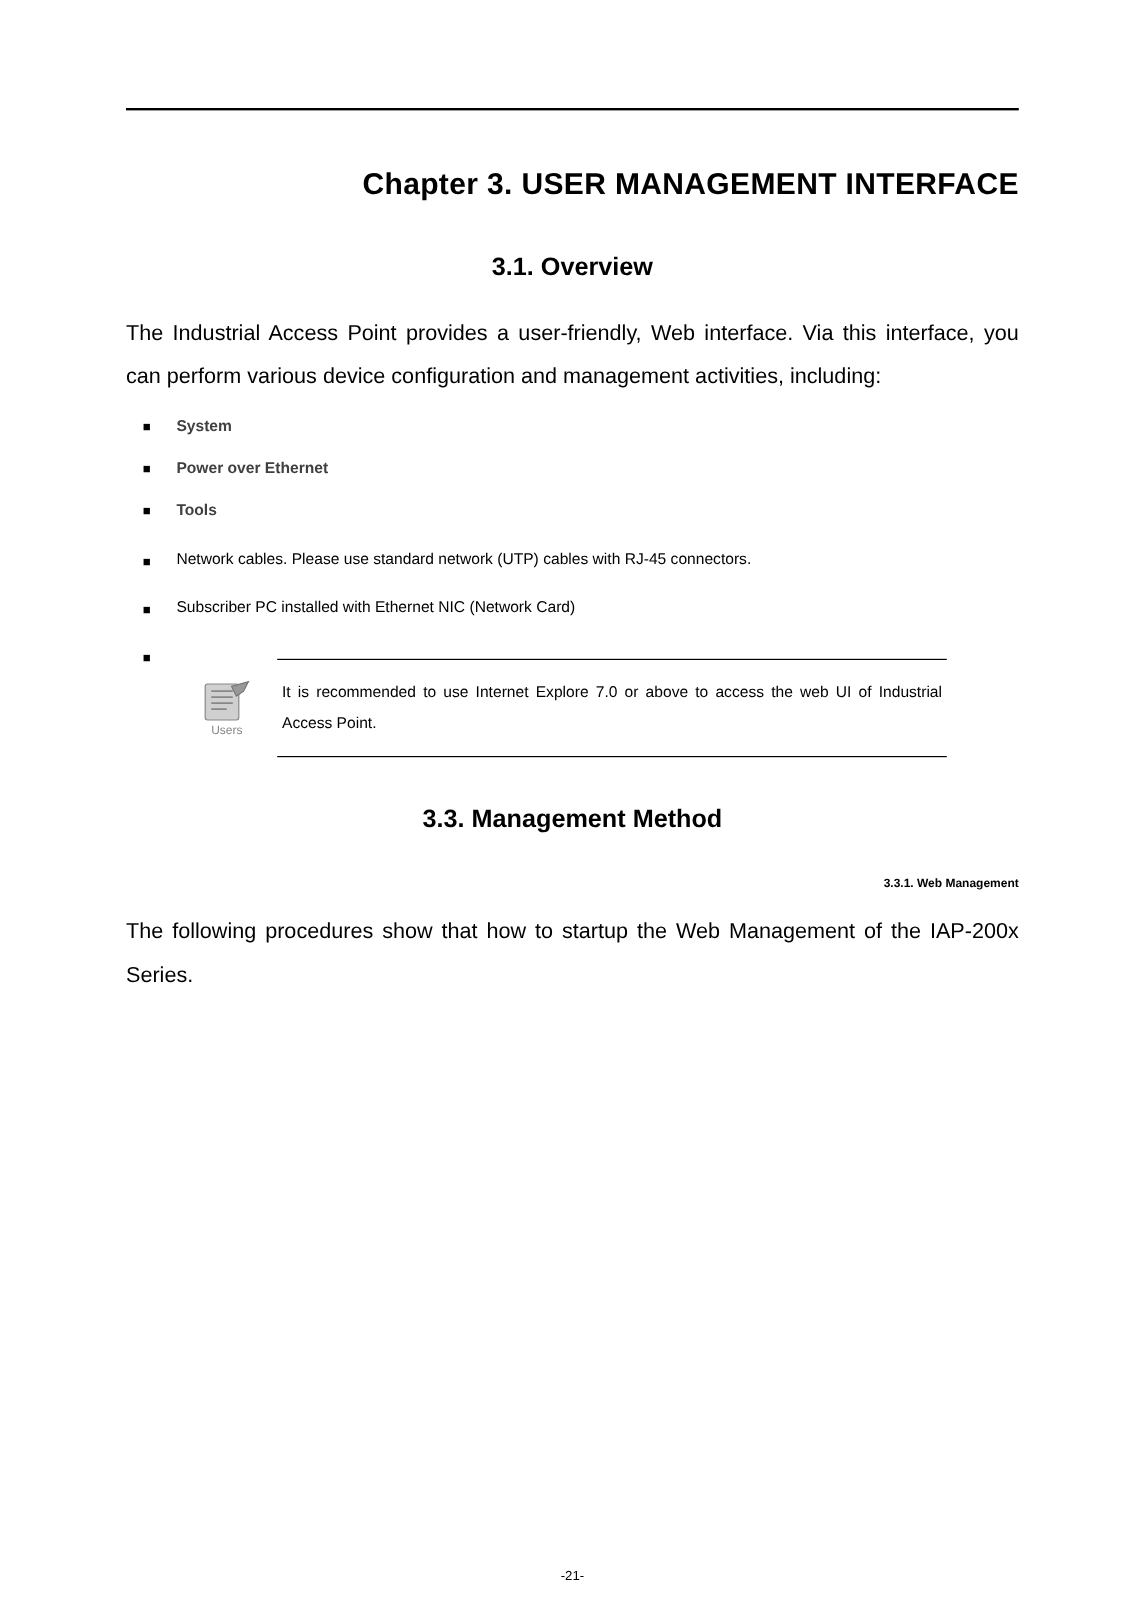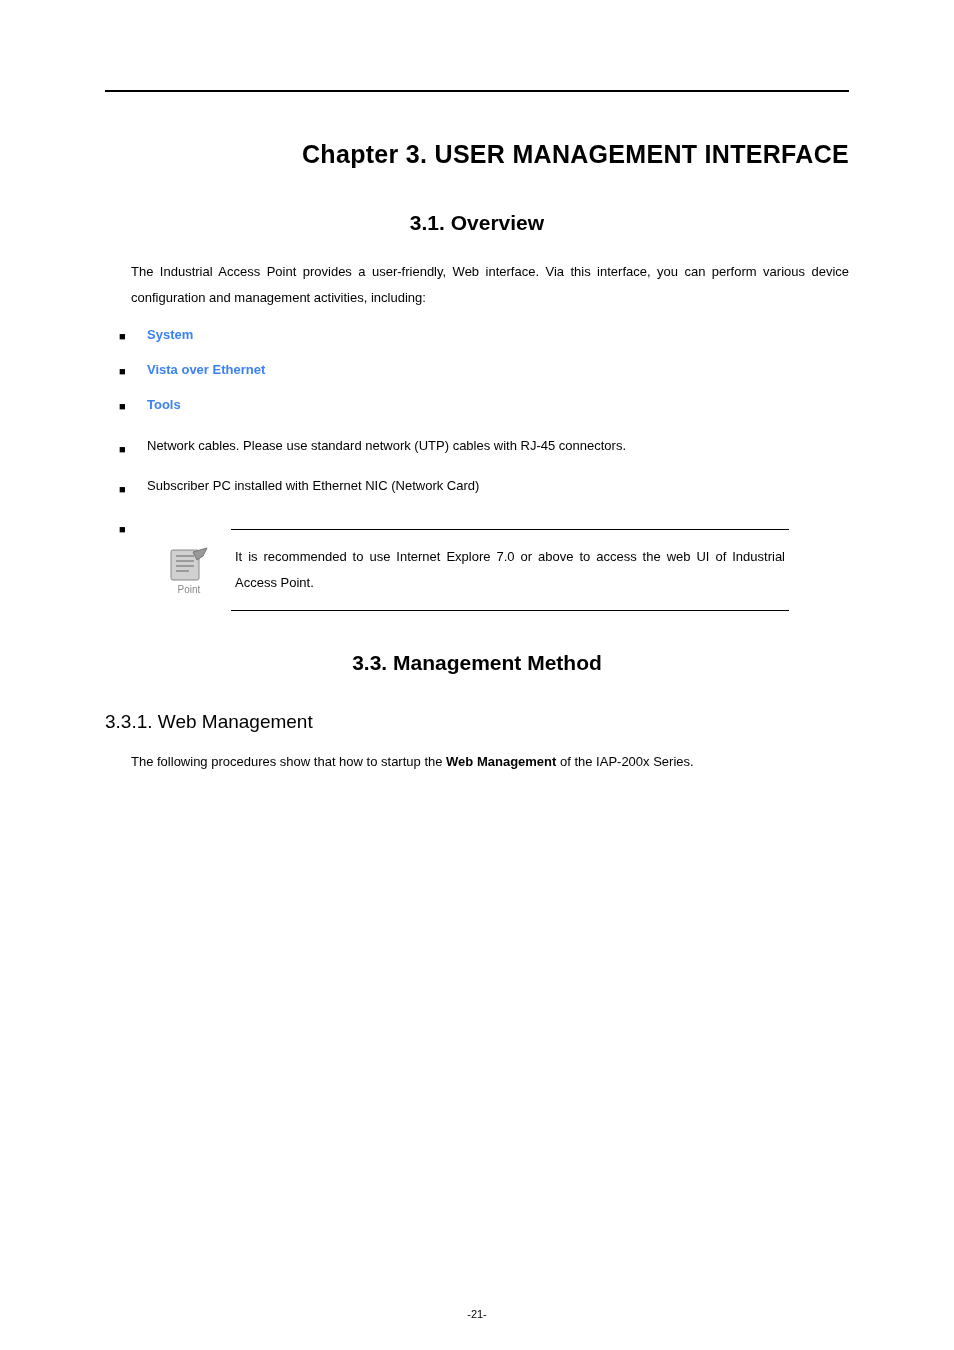--- a/index.html
+++ b/index.html
@@ -32,45 +32,44 @@
       font-size: 25px;
     }
     .section-heading {
       font-size: 21px;
       font-weight: bold;
       margin-bottom: 24px;
       margin-top: 6px;
       text-align: center;
     }
     .body-text {
-      font-size: 13px;
+      font-size: 18px;
       line-height: 2.0;
       text-align: justify;
       margin-bottom: 14px;
-      margin-left: 26px;
     }
     .link-list {
       list-style: none;
       padding-left: 42px;
       margin-bottom: 18px;
     }
     .link-list li {
       font-size: 13px;
       line-height: 1.6;
       margin-bottom: 14px;
       position: relative;
     }
     .link-list li .bullet {
       position: absolute;
       left: -28px;
       top: 3px;
       font-size: 11px;
     }
     .link-list li .link-text {
-      color: #3b82f6;
+      color: #404040;
       font-weight: bold;
     }
     .req-list {
       list-style: none;
       padding-left: 42px;
       margin-bottom: 30px;
     }
     .req-list li {
       font-size: 13px;
       line-height: 2.0;
@@ -114,27 +113,28 @@
     .note-content {
       border-top: 1.5px solid #000;
       border-bottom: 1.5px solid #000;
       padding: 14px 4px;
       font-size: 13px;
       line-height: 2.0;
       text-align: justify;
       flex: 1;
     }
     .subsection-heading {
-      font-size: 19px;
-      font-weight: normal;
+      font-size: 10px;
+      font-weight: bold;
       margin-top: 36px;
       margin-bottom: 16px;
+      text-align: right;
     }
     .bold-inline {
-      font-weight: bold;
+      font-weight: normal;
     }
     .page-number {
       position: absolute;
       bottom: 30px;
       left: 0;
       right: 0;
       text-align: center;
       font-size: 11px;
     }
   </style>
@@ -153,21 +153,21 @@
 
   <p class="body-text">The Industrial Access Point provides a user-friendly, Web interface. Via this interface, you can perform various device configuration and management activities, including:</p>
 
   <ul class="link-list">
     <li>
       <span class="bullet">■</span>
       <span class="link-text">System</span>
     </li>
     <li>
       <span class="bullet">■</span>
-      <span class="link-text">Vista over Ethernet</span>
+      <span class="link-text">Power over Ethernet</span>
     </li>
     <li>
       <span class="bullet">■</span>
       <span class="link-text">Tools</span>
     </li>
   </ul>
 
 
   <ul class="req-list">
     <li>
@@ -186,21 +186,21 @@
   <div class="note-box">
     <div class="note-icon">
       <svg width="40" height="36" viewBox="0 0 40 36">
         <rect x="2" y="4" width="28" height="30" rx="2" fill="#d0d0d0" stroke="#888" stroke-width="1"></rect>
         <line x1="7" y1="10" x2="25" y2="10" stroke="#888" stroke-width="1.5"></line>
         <line x1="7" y1="15" x2="25" y2="15" stroke="#888" stroke-width="1.5"></line>
         <line x1="7" y1="20" x2="25" y2="20" stroke="#888" stroke-width="1.5"></line>
         <line x1="7" y1="25" x2="20" y2="25" stroke="#888" stroke-width="1.5"></line>
         <path d="M 24 6 L 38 2 L 34 10 L 28 14 Z" fill="#999" stroke="#777" stroke-width="1"></path>
       </svg>
-      <div class="note-label">Point</div>
+      <div class="note-label">Users</div>
     </div>
     <div class="note-content">It is recommended to use Internet Explore 7.0 or above to access the web UI of Industrial Access Point.</div>
   </div>
 
   <h2 class="section-heading">3.3.  Management Method</h2>
 
 
   <h3 class="subsection-heading">3.3.1.  Web Management</h3>
 
 

